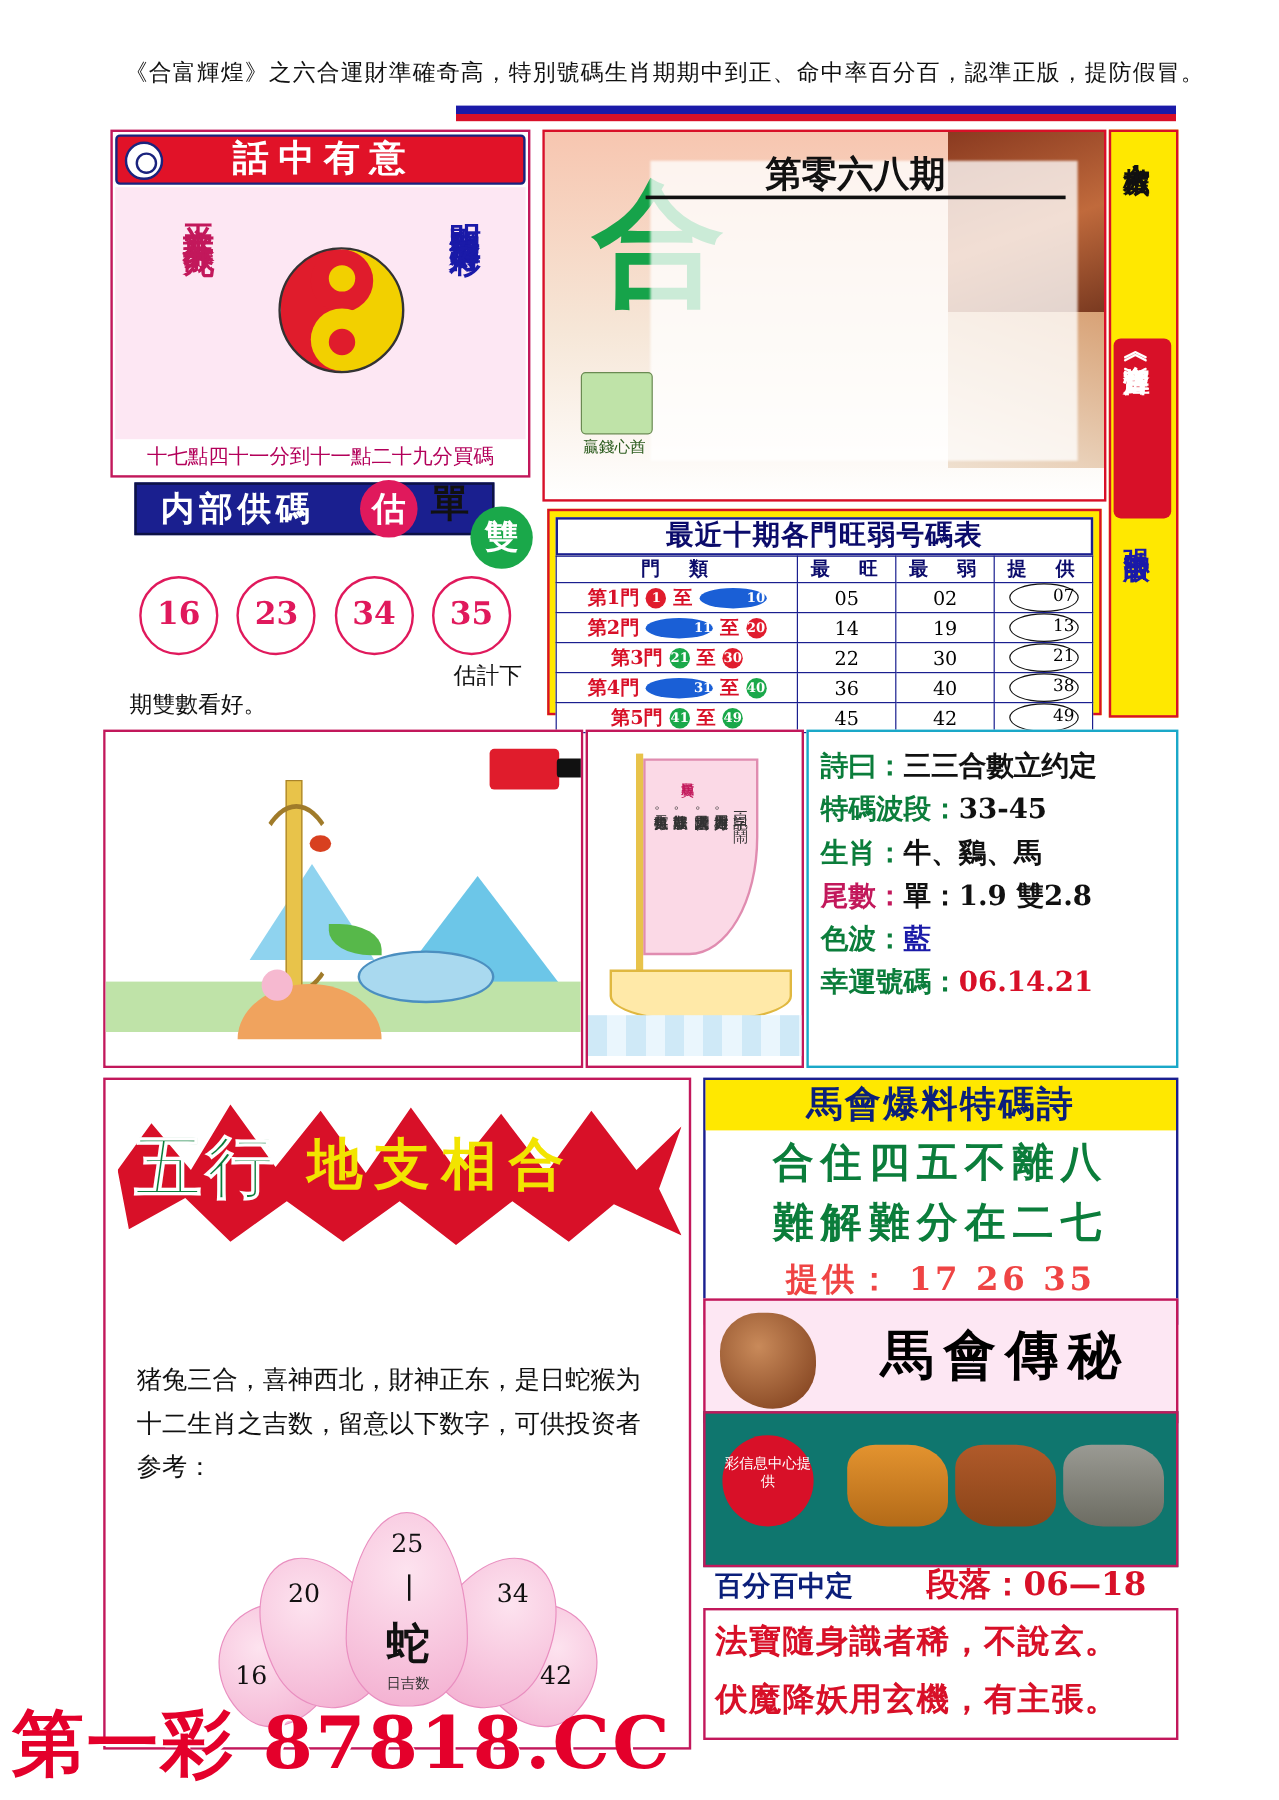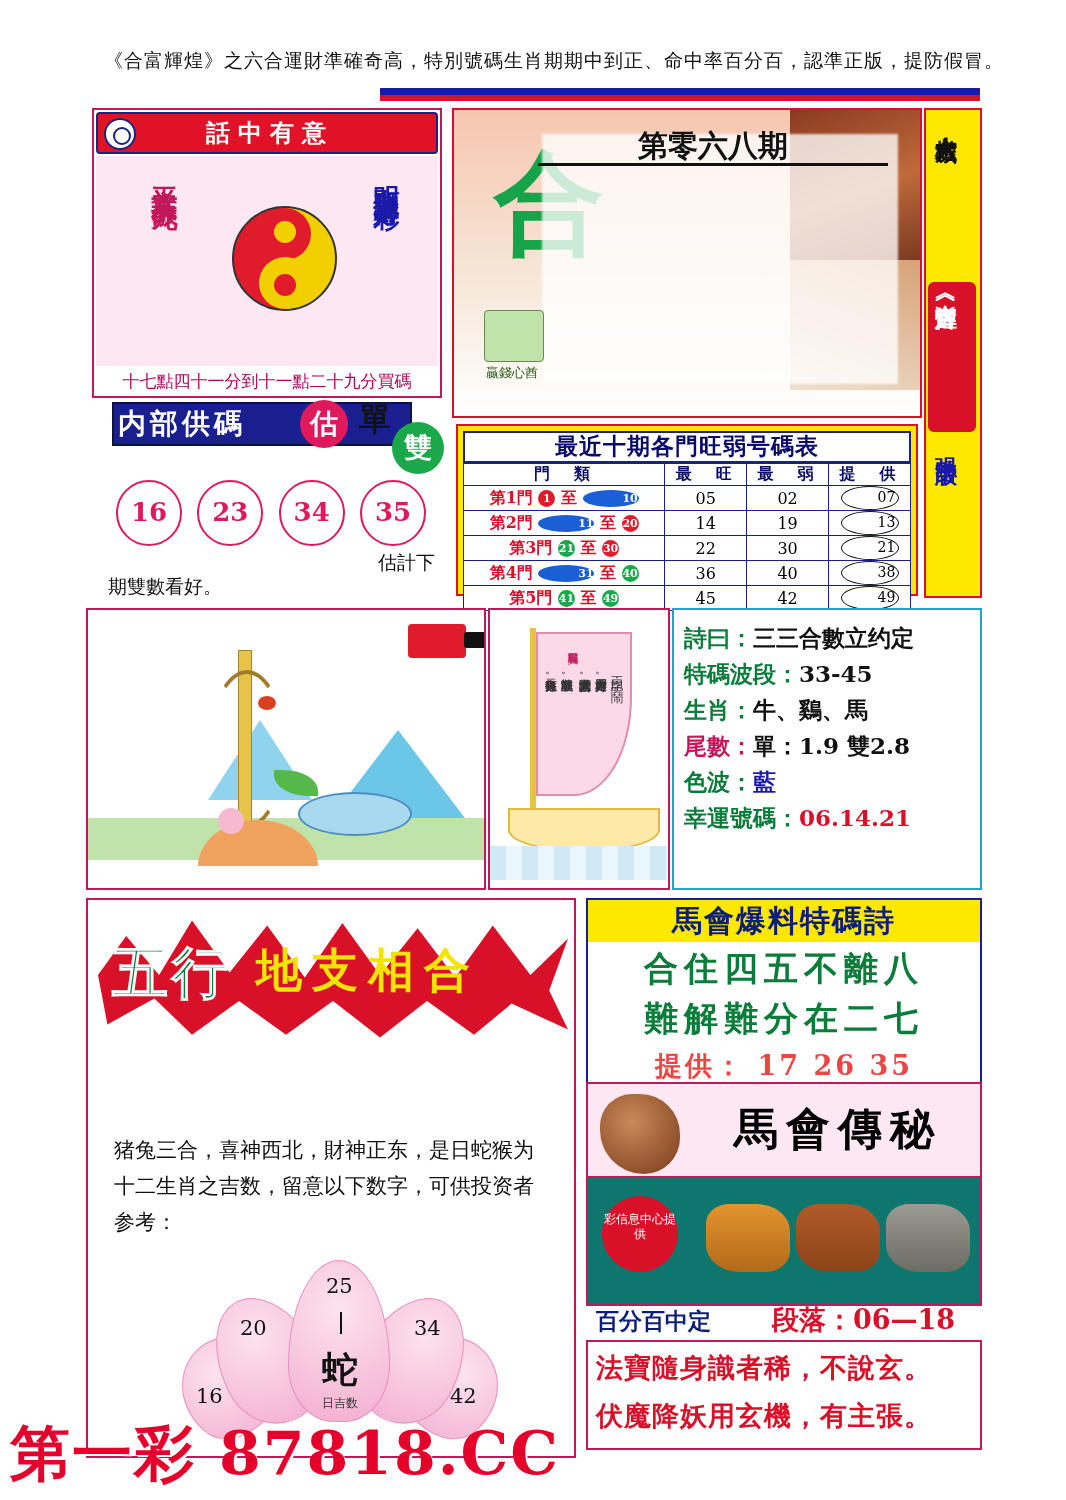--- a/index.html
+++ b/index.html
@@ -15,38 +15,38 @@
     font-size:19px;color:#111;letter-spacing:1px;white-space:nowrap;
     font-family:"DejaVu Serif","Liberation Serif",serif;
     margin-left:14px;
   }
   
   #bar-blue{left:380px;top:88px;width:600px;height:7px;background:#1a1aa8;}
   #bar-red{left:380px;top:95px;width:600px;height:6px;background:#d81028;}
   
   #box-huazhong{left:92px;top:108px;width:350px;height:290px;background:#fff;border:2px solid #c2185b;}
   #huazhong-title{left:96px;top:112px;width:342px;height:42px;background:#e11228;border:2px solid #1a237e;border-radius:4px;}
-  #huazhong-title-text{left:150px;top:113px;width:240px;height:40px;color:#fff;font-size:24px;font-weight:bold;letter-spacing:8px;text-align:center;line-height:40px;font-family:"DejaVu Serif","Liberation Serif",serif;}
+  #huazhong-title-text{left:150px;top:113px;width:240px;height:40px;color:#fff;font-size:30px;font-weight:bold;letter-spacing:8px;text-align:center;line-height:40px;font-family:"DejaVu Serif","Liberation Serif",serif;}
   #hz-logo{left:104px;top:118px;width:32px;height:32px;border-radius:50%;background:#fff;border:2px solid #1a237e;}
   #hz-logo:after{content:"";position:absolute;left:7px;top:7px;width:14px;height:14px;border:2px solid #1a237e;border-radius:50%;}
   #huazhong-body{left:96px;top:156px;width:342px;height:210px;background:#fde7f3;}
   .vtext{writing-mode:vertical-rl;text-orientation:upright;font-family:"DejaVu Serif","Liberation Serif",serif;}
   #hz-right{left:370px;top:166px;height:190px;font-size:26px;color:#1a1aa8;font-weight:bold;letter-spacing:3px;}
   #hz-left{left:148px;top:166px;height:190px;font-size:26px;color:#c2185b;font-weight:bold;letter-spacing:3px;}
   #taiji{left:232px;top:206px;width:105px;height:105px;border-radius:50%;
         background:conic-gradient(#f2d000 0 50%, #e01c2c 50% 100%);
         border:2px solid #333;}
   #taiji .dot1{position:absolute;left:50%;top:0;width:52px;height:52px;border-radius:50%;background:#e01c2c;transform:translateX(-50%);}
   #taiji .dot2{position:absolute;left:50%;bottom:0;width:52px;height:52px;border-radius:50%;background:#f2d000;transform:translateX(-50%);}
   #taiji .dot3{position:absolute;left:50%;top:13px;width:22px;height:22px;border-radius:50%;background:#f2d000;transform:translateX(-50%);}
   #taiji .dot4{position:absolute;left:50%;bottom:13px;width:22px;height:22px;border-radius:50%;background:#e01c2c;transform:translateX(-50%);}
   #hz-foot{left:100px;top:366px;width:334px;height:30px;text-align:center;font-size:17px;color:#b3005a;line-height:30px;font-family:"DejaVu Serif","Liberation Serif",serif;}
   
   #neibu-bar{left:112px;top:402px;width:300px;height:44px;background:#1a1f8f;border:2px solid #0d1245;}
-  #neibu-text{left:118px;top:404px;width:220px;height:40px;color:#fff;font-size:28px;font-weight:bold;letter-spacing:4px;line-height:40px;font-family:"DejaVu Serif","Liberation Serif",serif;}
+  #neibu-text{left:134px;top:404px;width:220px;height:40px;color:#fff;font-size:28px;font-weight:bold;letter-spacing:4px;line-height:40px;font-family:"DejaVu Serif","Liberation Serif",serif;}
   #gu-circle{left:300px;top:400px;width:48px;height:48px;border-radius:50%;background:#e0195c;color:#fff;font-size:28px;font-weight:bold;text-align:center;line-height:48px;font-family:"DejaVu Serif","Liberation Serif",serif;}
   #dan-box{left:348px;top:396px;width:54px;height:46px;color:#111;font-size:32px;font-weight:bold;text-align:center;line-height:46px;font-family:"DejaVu Serif","Liberation Serif",serif;}
   #shuang-circle{left:392px;top:422px;width:52px;height:52px;border-radius:50%;background:#1aa84a;color:#fff;font-size:28px;font-weight:bold;text-align:center;line-height:52px;font-family:"DejaVu Serif","Liberation Serif",serif;}
   .numcircle{width:62px;height:62px;border-radius:50%;border:2px solid #e0195c;color:#e0195c;font-size:26px;font-weight:bold;text-align:center;line-height:60px;font-family:"DejaVu Serif","Liberation Serif",serif;background:#fff;}
   #numrow{left:116px;top:480px;width:310px;height:66px;display:flex;justify-content:space-between;}
   #guji{left:378px;top:550px;width:120px;height:26px;font-size:19px;color:#111;font-family:"DejaVu Serif","Liberation Serif",serif;}
   #qishuang{left:108px;top:574px;width:260px;height:28px;font-size:19px;color:#111;font-family:"DejaVu Serif","Liberation Serif",serif;}
   
   #img-panel{left:452px;top:108px;width:470px;height:310px;border:2px solid #d81028;background:linear-gradient(180deg,#f7c6b0 0%,#f6e7d8 55%,#ffffff 100%);overflow:hidden;}
   #img-horse{position:absolute;right:0;top:0;width:130px;height:190px;background:linear-gradient(160deg,#8a3a20,#c06a3c 45%,#5a2414);}

